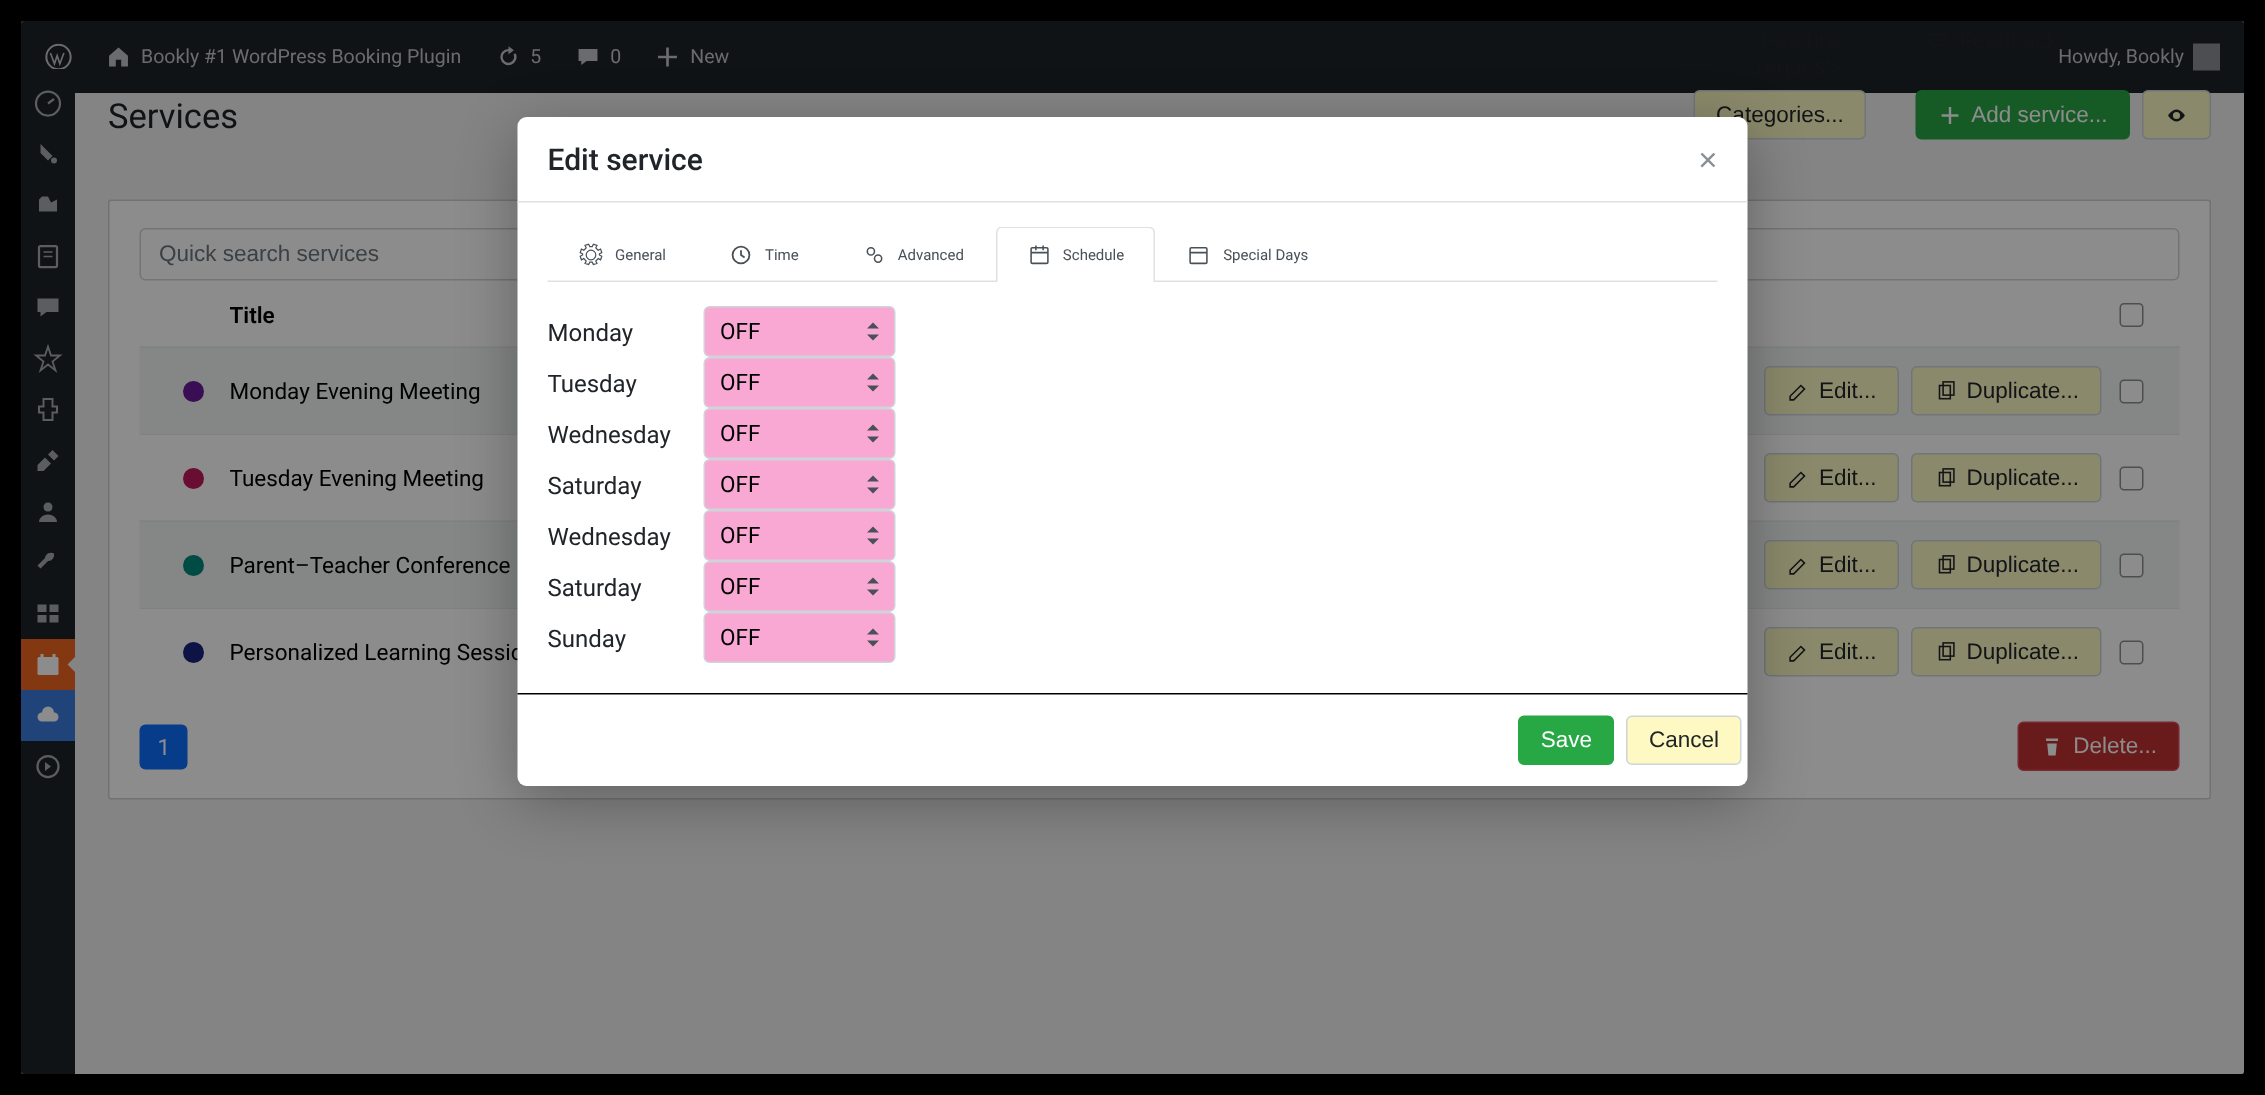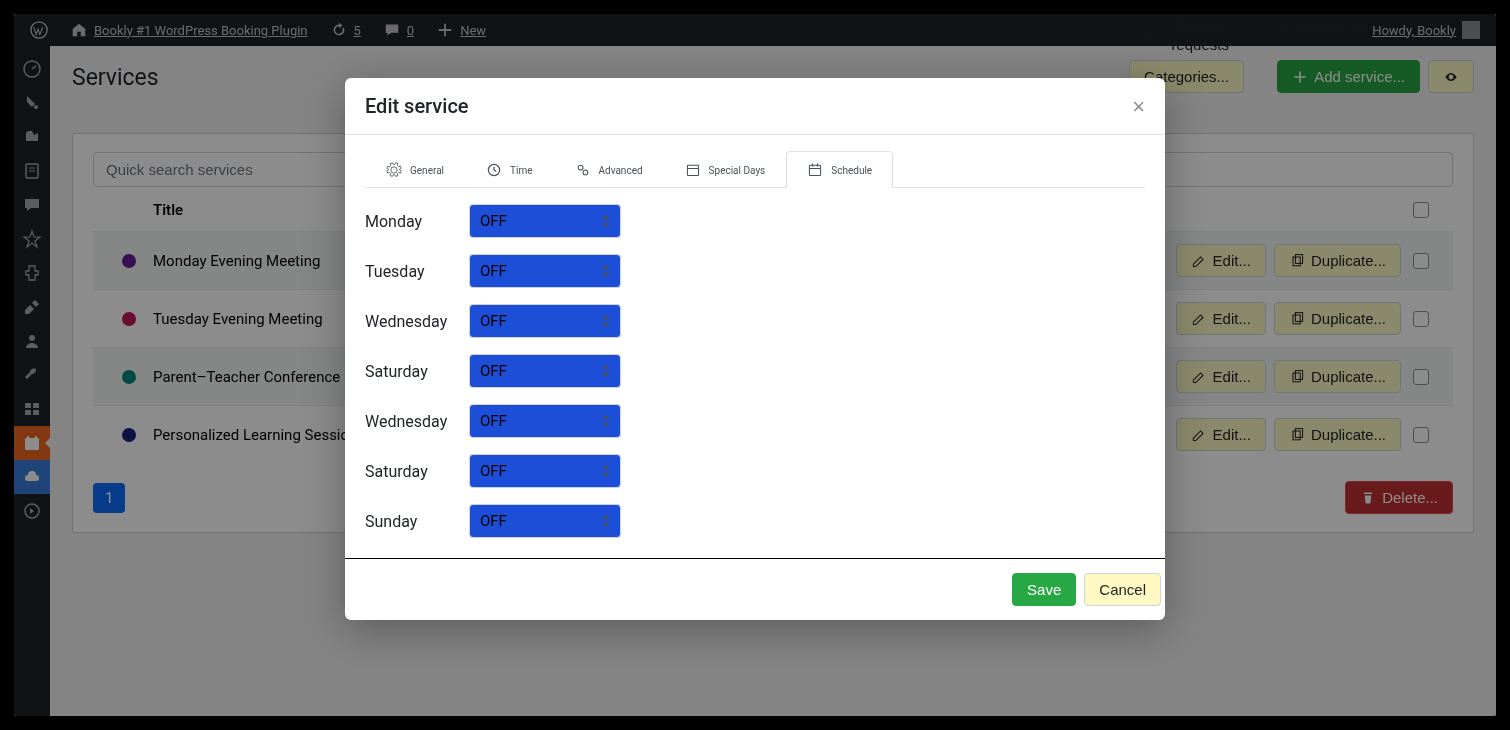--- a/index.html
+++ b/index.html
@@ -1,20 +1,20 @@
 <!DOCTYPE html>
 <html><head>
 <meta charset="utf-8">
 <style>
 * { box-sizing: border-box; margin: 0; padding: 0; }
 body { font-family: -apple-system, BlinkMacSystemFont, "Segoe UI", Roboto, sans-serif; background: #000; width: 1510px; height: 730px; overflow: hidden; position: relative; }
 .frame { position: absolute; inset: 14px; background: #f0f0f1; border-radius: 2px; overflow: hidden; }
 
 
-.adminbar { height: 32px; background: #1d2327; color: #c3c4c7; display: flex; align-items: center; font-size: 13px; padding: 0 8px; justify-content: space-between; text-decoration: underline; }
+.adminbar { height: 48px; background: #1d2327; color: #c3c4c7; display: flex; align-items: center; font-size: 13px; padding: 0 8px; justify-content: space-between; }
 .adminbar-left, .adminbar-right { display: flex; align-items: center; gap: 6px; }
 .adminbar-item { display: flex; align-items: center; gap: 6px; padding: 0 8px; height: 32px; cursor: pointer; }
 .adminbar svg { width: 18px; height: 18px; fill: #c3c4c7; }
 .avatar { width: 18px; height: 18px; background: #8c8f94; }
 
 
 .leftmenu { position: absolute; left: 0; top: 32px; bottom: 0; width: 36px; background: #1d2327; display: flex; flex-direction: column; align-items: center; padding-top: 6px; }
 .menu-icon { width: 36px; height: 34px; display: flex; align-items: center; justify-content: center; color: #a7aaad; cursor: pointer; }
 .menu-icon svg { width: 20px; height: 20px; fill: currentColor; }
 .menu-icon.orange { background: #f16622; color: #fff; }
@@ -59,24 +59,24 @@
 .modal { position: absolute; left: 50%; top: 64px; transform: translateX(-50%); width: 820px; background: #fff; border-radius: 6px; box-shadow: 0 10px 40px rgba(0,0,0,0.3); }
 .modal-header { display: flex; justify-content: space-between; align-items: flex-end; padding: 16px 20px; border-bottom: 1px solid #dee2e6; }
 .modal-title { font-size: 20px; font-weight: 500; color: #212529; }
 .close { font-size: 22px; color: #898f94; cursor: pointer; background: none; border: none; line-height: 1; }
 .modal-body { padding: 16px 20px 20px; }
 .tabs { display: flex; border-bottom: 1px solid #dee2e6; margin-bottom: 16px; }
 .tab { display: flex; align-items: center; gap: 8px; padding: 10px 20px; font-size: 10px; color: #495057; cursor: pointer; border: 1px solid transparent; border-bottom: none; margin-bottom: -1px; }
 .tab.active { border-color: #dee2e6; border-bottom-color: #fff; border-radius: 4px 4px 0 0; background: #fff; }
 .tab svg { width: 16px; height: 16px; fill: #495057; }
 
-.sched { display: flex; flex-direction: column; gap: 16px; }
+.sched { display: flex; flex-direction: column; }
 .sched-row { display: flex; align-items: center; gap: 12px; }
 .sched-row label { width: 92px; font-size: 16px; color: #212529; }
-.sel { width: 152px; padding: 7px 10px; border: 1px solid #ced4da; border-radius: 4px; font-size: 15px; background: #1d4ed8; position: relative; display: flex; justify-content: space-between; align-items: center; cursor: pointer; }
+.sel { width: 128px; padding: 7px 10px; border: 1px solid #ced4da; border-radius: 4px; font-size: 15px; background: #f9a8d4; position: relative; display: flex; justify-content: space-between; align-items: center; cursor: pointer; }
 .caret { display: inline-block; width: 8px; height: 12px; position: relative; }
 .caret::before, .caret::after { content: ''; position: absolute; left: 0; border-left: 4px solid transparent; border-right: 4px solid transparent; }
 .caret::before { top: 0; border-bottom: 4px solid #495057; }
 .caret::after { bottom: 0; border-top: 4px solid #495057; }
 
 .modal-footer { display: flex; justify-content: flex-end; gap: 8px; padding: 14px 4px; border-top: 1px solid #000000; }
 </style>
 </head>
 <body>
 
@@ -388,36 +388,36 @@
             </svg>
           <span>Time</span>
         </div>
         <div class="tab">
           <svg viewBox="0 0 20 20">
               <circle cx="7" cy="7" r="3" fill="none" stroke="#495057" stroke-width="1.3"></circle>
               <circle cx="13" cy="13" r="3" fill="none" stroke="#495057" stroke-width="1.3"></circle>
             </svg>
           <span>Advanced</span>
         </div>
-        <div class="tab">
-          <svg viewBox="0 0 20 20">
-              <rect x="3" y="4" width="14" height="13" rx="1" fill="none" stroke="#495057" stroke-width="1.3"></rect>
-              <line x1="3" y1="8" x2="17" y2="8" stroke="#495057" stroke-width="1.3"></line>
-            </svg>
-          <span>Special Days</span>
-        </div>
         <div class="tab active">
           <svg viewBox="0 0 20 20">
               <rect x="3" y="4" width="14" height="13" rx="1" fill="none" stroke="#495057" stroke-width="1.3"></rect>
               <line x1="3" y1="8" x2="17" y2="8" stroke="#495057" stroke-width="1.3"></line>
               <line x1="7" y1="2" x2="7" y2="6" stroke="#495057" stroke-width="1.3"></line>
               <line x1="13" y1="2" x2="13" y2="6" stroke="#495057" stroke-width="1.3"></line>
             </svg>
           <span>Schedule</span>
         </div>
+        <div class="tab">
+          <svg viewBox="0 0 20 20">
+              <rect x="3" y="4" width="14" height="13" rx="1" fill="none" stroke="#495057" stroke-width="1.3"></rect>
+              <line x1="3" y1="8" x2="17" y2="8" stroke="#495057" stroke-width="1.3"></line>
+            </svg>
+          <span>Special Days</span>
+        </div>
       </div>
 
       <div class="sched" id="sched">
           <div class="sched-row">
             <label>Monday</label>
             <div class="sel">
               <span>OFF</span>
               <span class="caret"></span>
             </div>
           </div>

